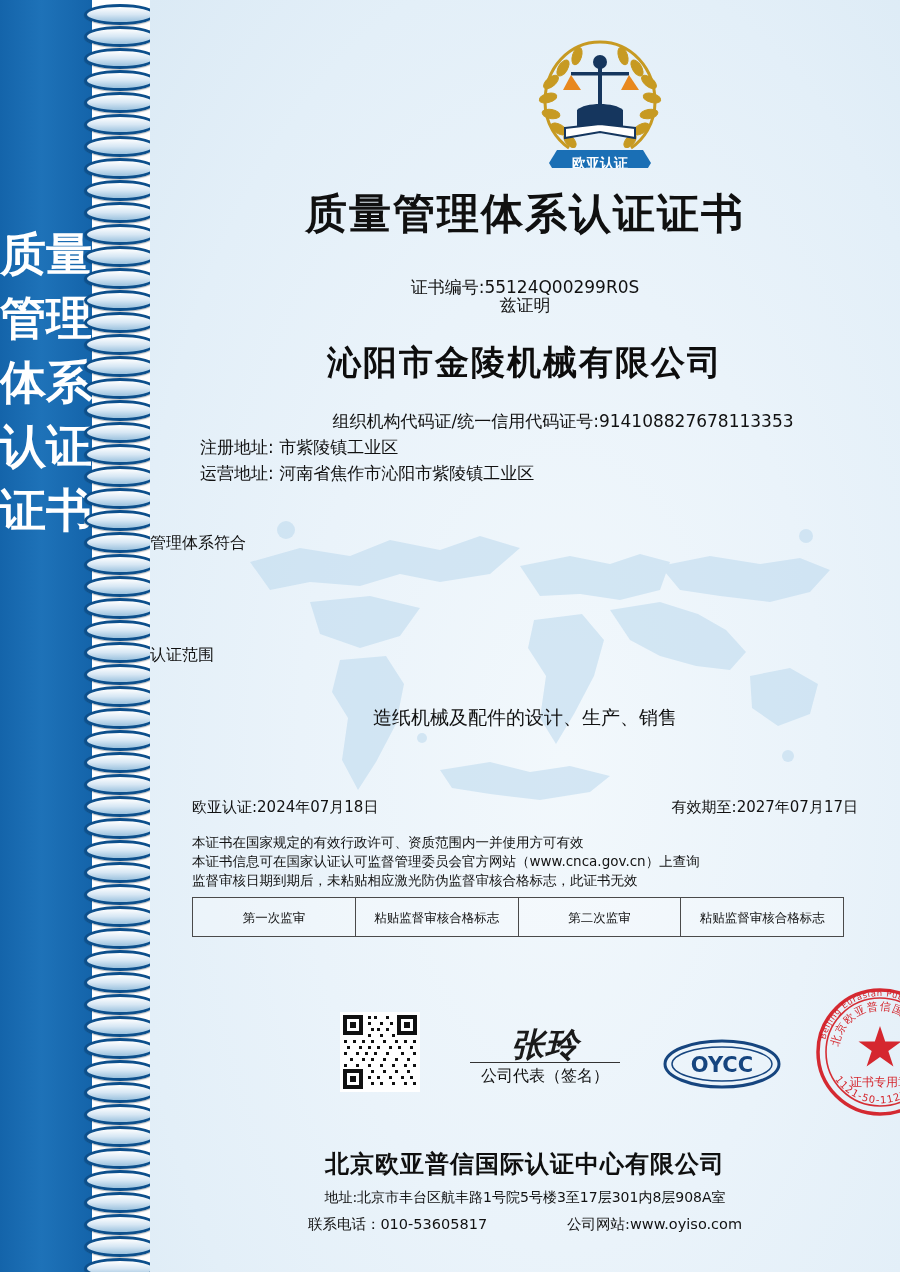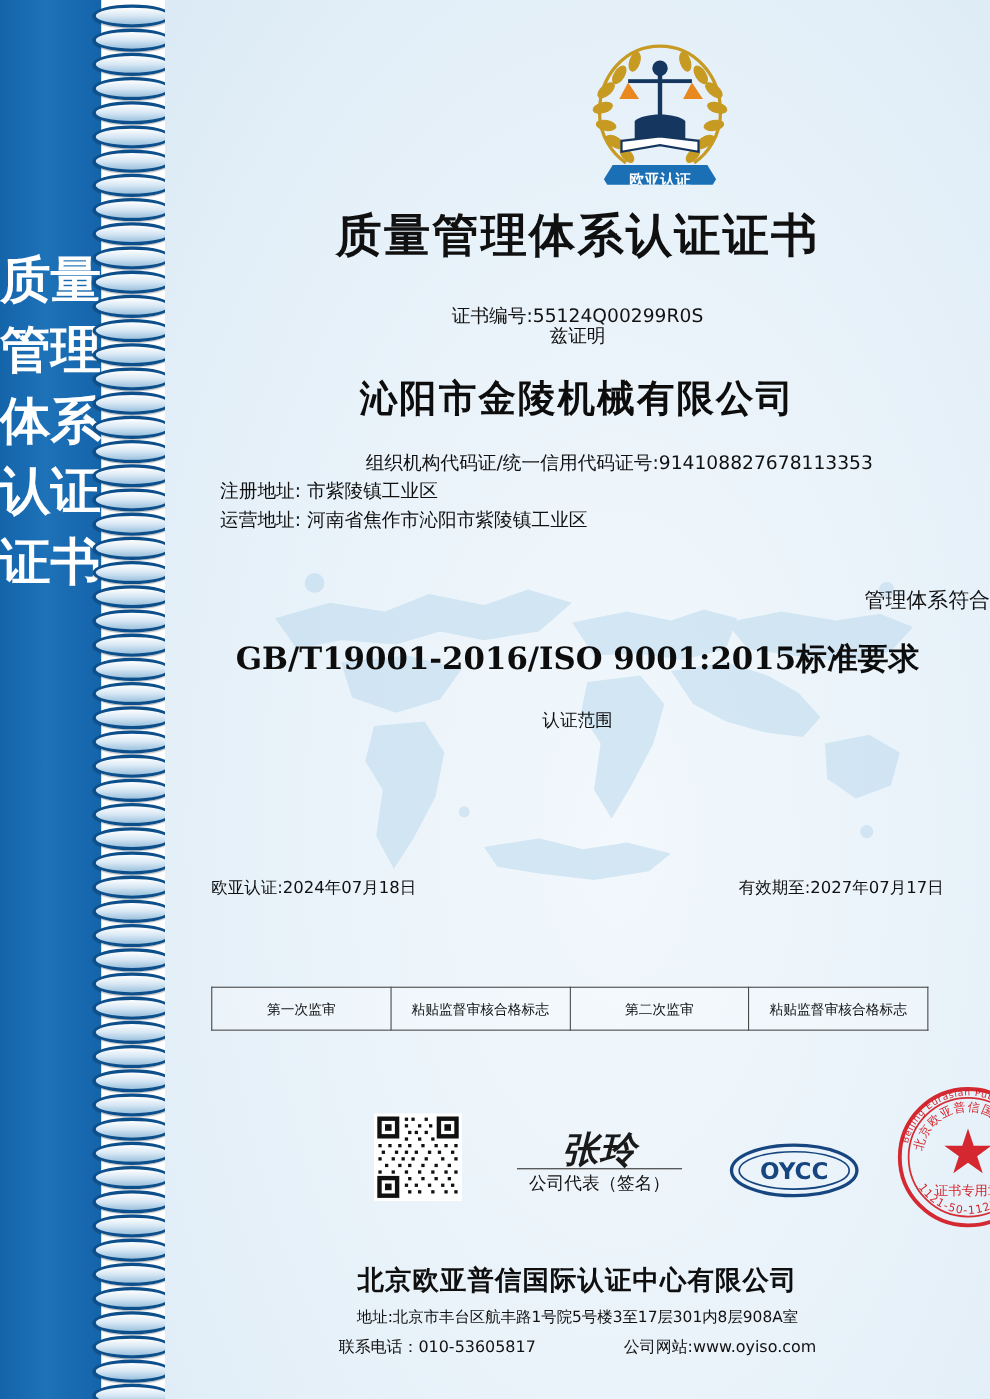--- a/index.html
+++ b/index.html
@@ -155,42 +155,42 @@
     font-size: 17px;
     color: #111;
     line-height: 26px;
   }
 
   .conform-label {
     position: absolute;
     left: 0;
     top: 533px;
     width: 750px;
-    text-align: right;
-    font-family: "DejaVu Sans", sans-serif;
-    font-size: 19px;
+    text-align: left;
+    font-family: "DejaVu Sans", sans-serif;
+    font-size: 16px;
     color: #111;
   }
   .standard {
     position: absolute;
     left: 0;
     top: 580px;
     width: 750px;
     text-align: center;
     font-family: "DejaVu Serif", serif;
     font-size: 28px;
     font-weight: bold;
     color: #0d0d0d;
   }
   .scope-label {
     position: absolute;
     left: 0;
     top: 645px;
     width: 750px;
-    text-align: center;
+    text-align: left;
     font-family: Liberation Sans, sans-serif;
     font-size: 16px;
     color: #111;
   }
   .scope-text {
     position: absolute;
     left: 0;
     top: 705px;
     width: 750px;
     text-align: center;
@@ -475,32 +475,37 @@
         <span>注册地址:</span>
         <span>市紫陵镇工业区</span>
       </div>
       <div class="org-line-left">
         <span>运营地址:</span>
         <span>河南省焦作市沁阳市紫陵镇工业区</span>
       </div>
     </div>
 
     <div class="conform-label">管理体系符合</div>
-    <div class="standard">GB/T19001-2016/ISO  9001:2015标准要求</div>
     <div class="scope-label">认证范围</div>
+    <div class="scope-text">造纸机械及配件的设计、生产、销售</div>
 
     <div class="date-row">
       <div>
         <span>欧亚认证:</span><span>2024年07月18日</span>
       </div>
       <div>
         <span>有效期至:</span><span>2027年07月17日</span>
       </div>
     </div>
 
+    <div class="notes">
+      <div>本证书在国家规定的有效行政许可、资质范围内一并使用方可有效</div>
+      <div>本证书信息可在国家认证认可监督管理委员会官方网站（www.cnca.gov.cn）上查询</div>
+      <div>监督审核日期到期后，未粘贴相应激光防伪监督审核合格标志，此证书无效</div>
+    </div>
 
     <table class="audit-table">
       <tbody>
           <tr>
         <td>第一次监审</td>
         <td>粘贴监督审核合格标志</td>
         <td>第二次监审</td>
         <td>粘贴监督审核合格标志</td>
       </tr>
     </tbody>

